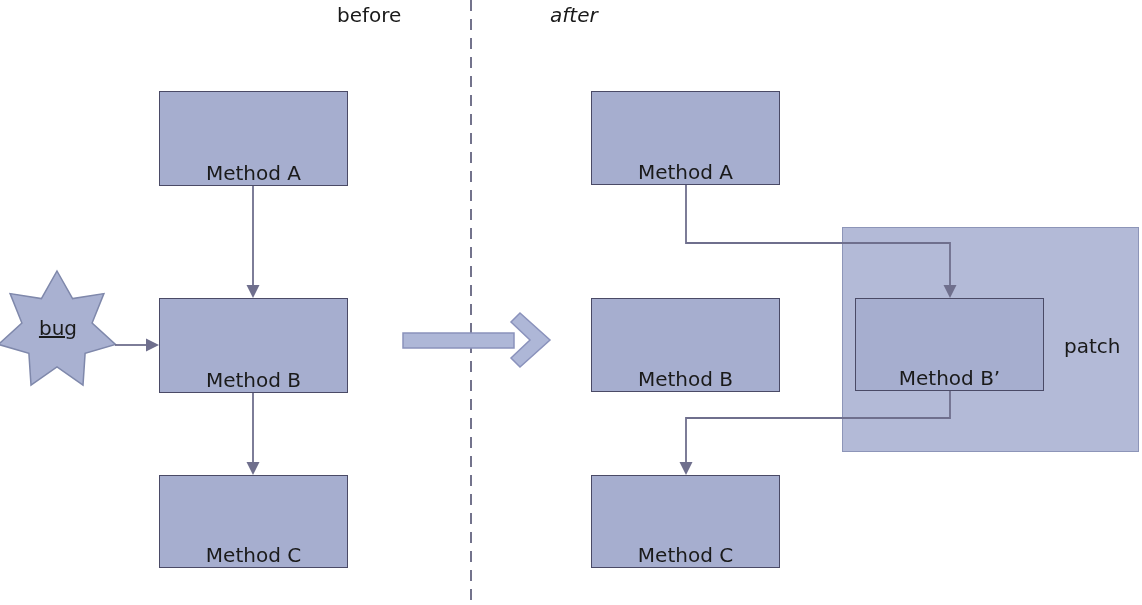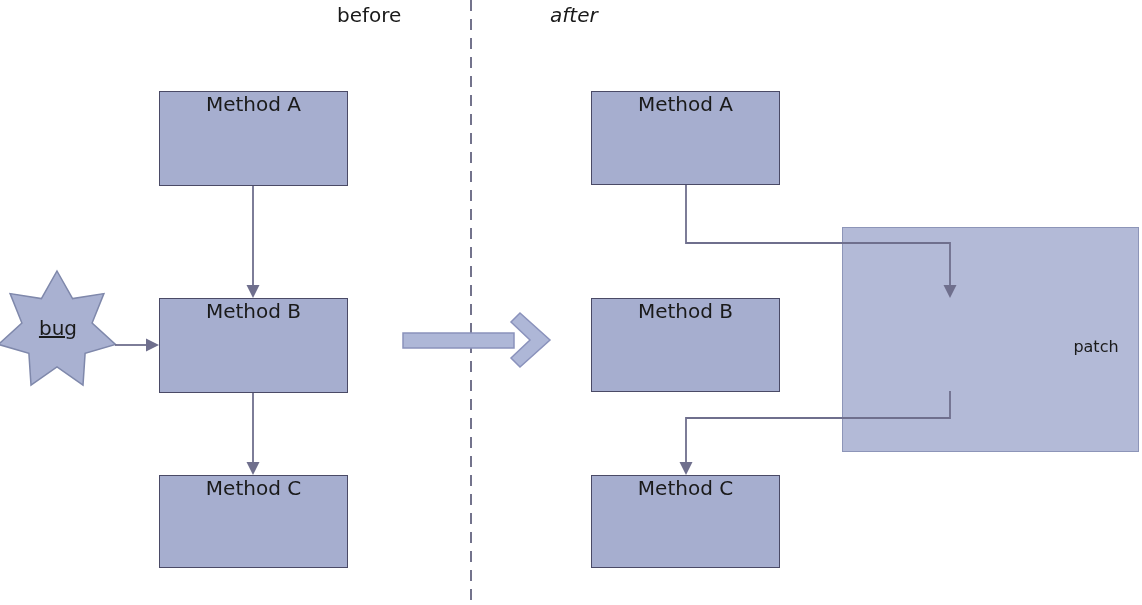--- a/index.html
+++ b/index.html
@@ -41,40 +41,40 @@
     line-height: 24px;
     color: var(--text);
     z-index: 4;
     white-space: nowrap;
   }
   .method-box {
     position: absolute;
     background: var(--box-fill);
     border: 1px solid var(--box-border);
     display: flex;
-    align-items: flex-start;
+    align-items: flex-end;
     justify-content: center;
     font-size: 20px;
     z-index: 3;
     white-space: nowrap;
   }
   .patch-rect {
     position: absolute;
     left: 842px; top: 227px;
     width: 297px; height: 225px;
     background: var(--patch-fill);
     border: 1px solid var(--patch-border);
     z-index: 1;
   }
   .patch-label {
     position: absolute;
     left: 1064px; top: 334px;
     width: 64px;
-    text-align: center;
-    font-size: 16px;
+    text-align: left;
+    font-size: 20px;
     line-height: 25px;
     z-index: 4;
     white-space: nowrap;
   }
   .bug-label {
     position: absolute;
     left: 31px; top: 314px;
     width: 54px; height: 28px;
     display: flex;
     align-items: center;
@@ -156,17 +156,20 @@
   <div class="method-box box-c-before">
     <span>Method C</span>
   </div>
 
   <div class="method-box box-a-after">
     <span>Method A</span>
   </div>
   <div class="method-box box-b-after">
     <span>Method B</span>
   </div>
+  <div class="method-box box-bp-after">
+    <span>Method B’</span>
+  </div>
   <div class="method-box box-c-after">
     <span>Method C</span>
   </div>
 
 </div>
 
 </body></html>

